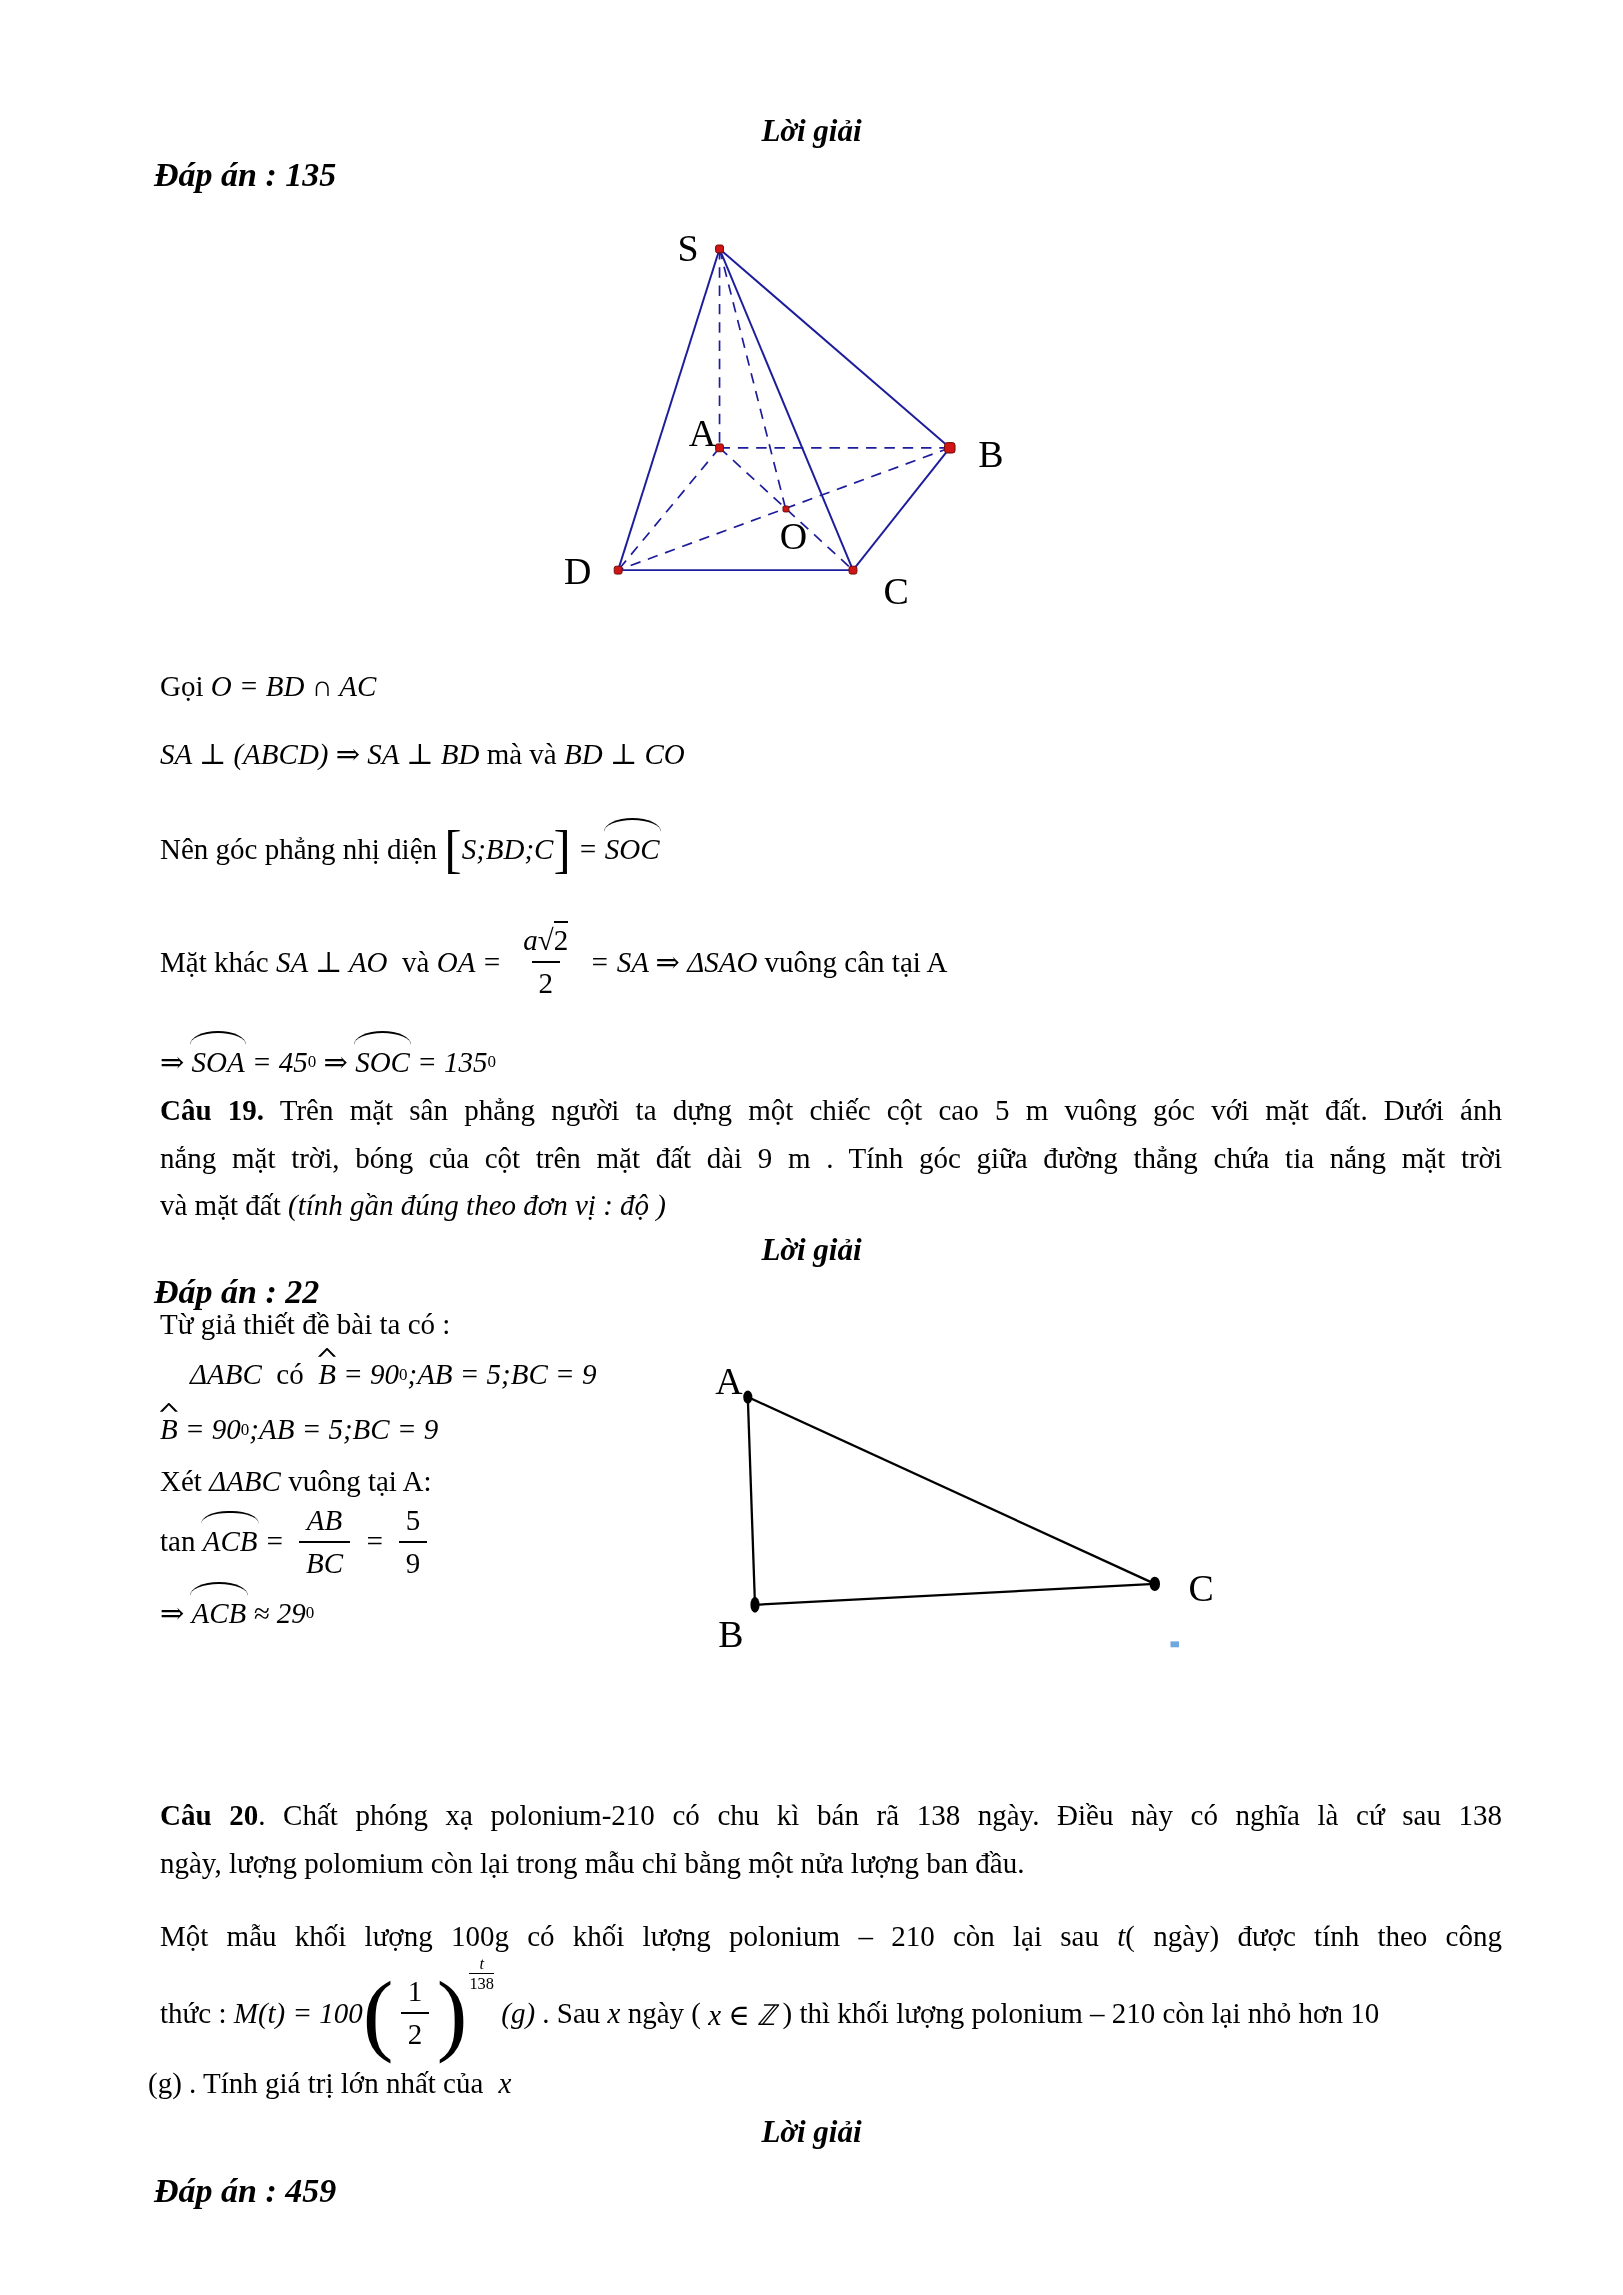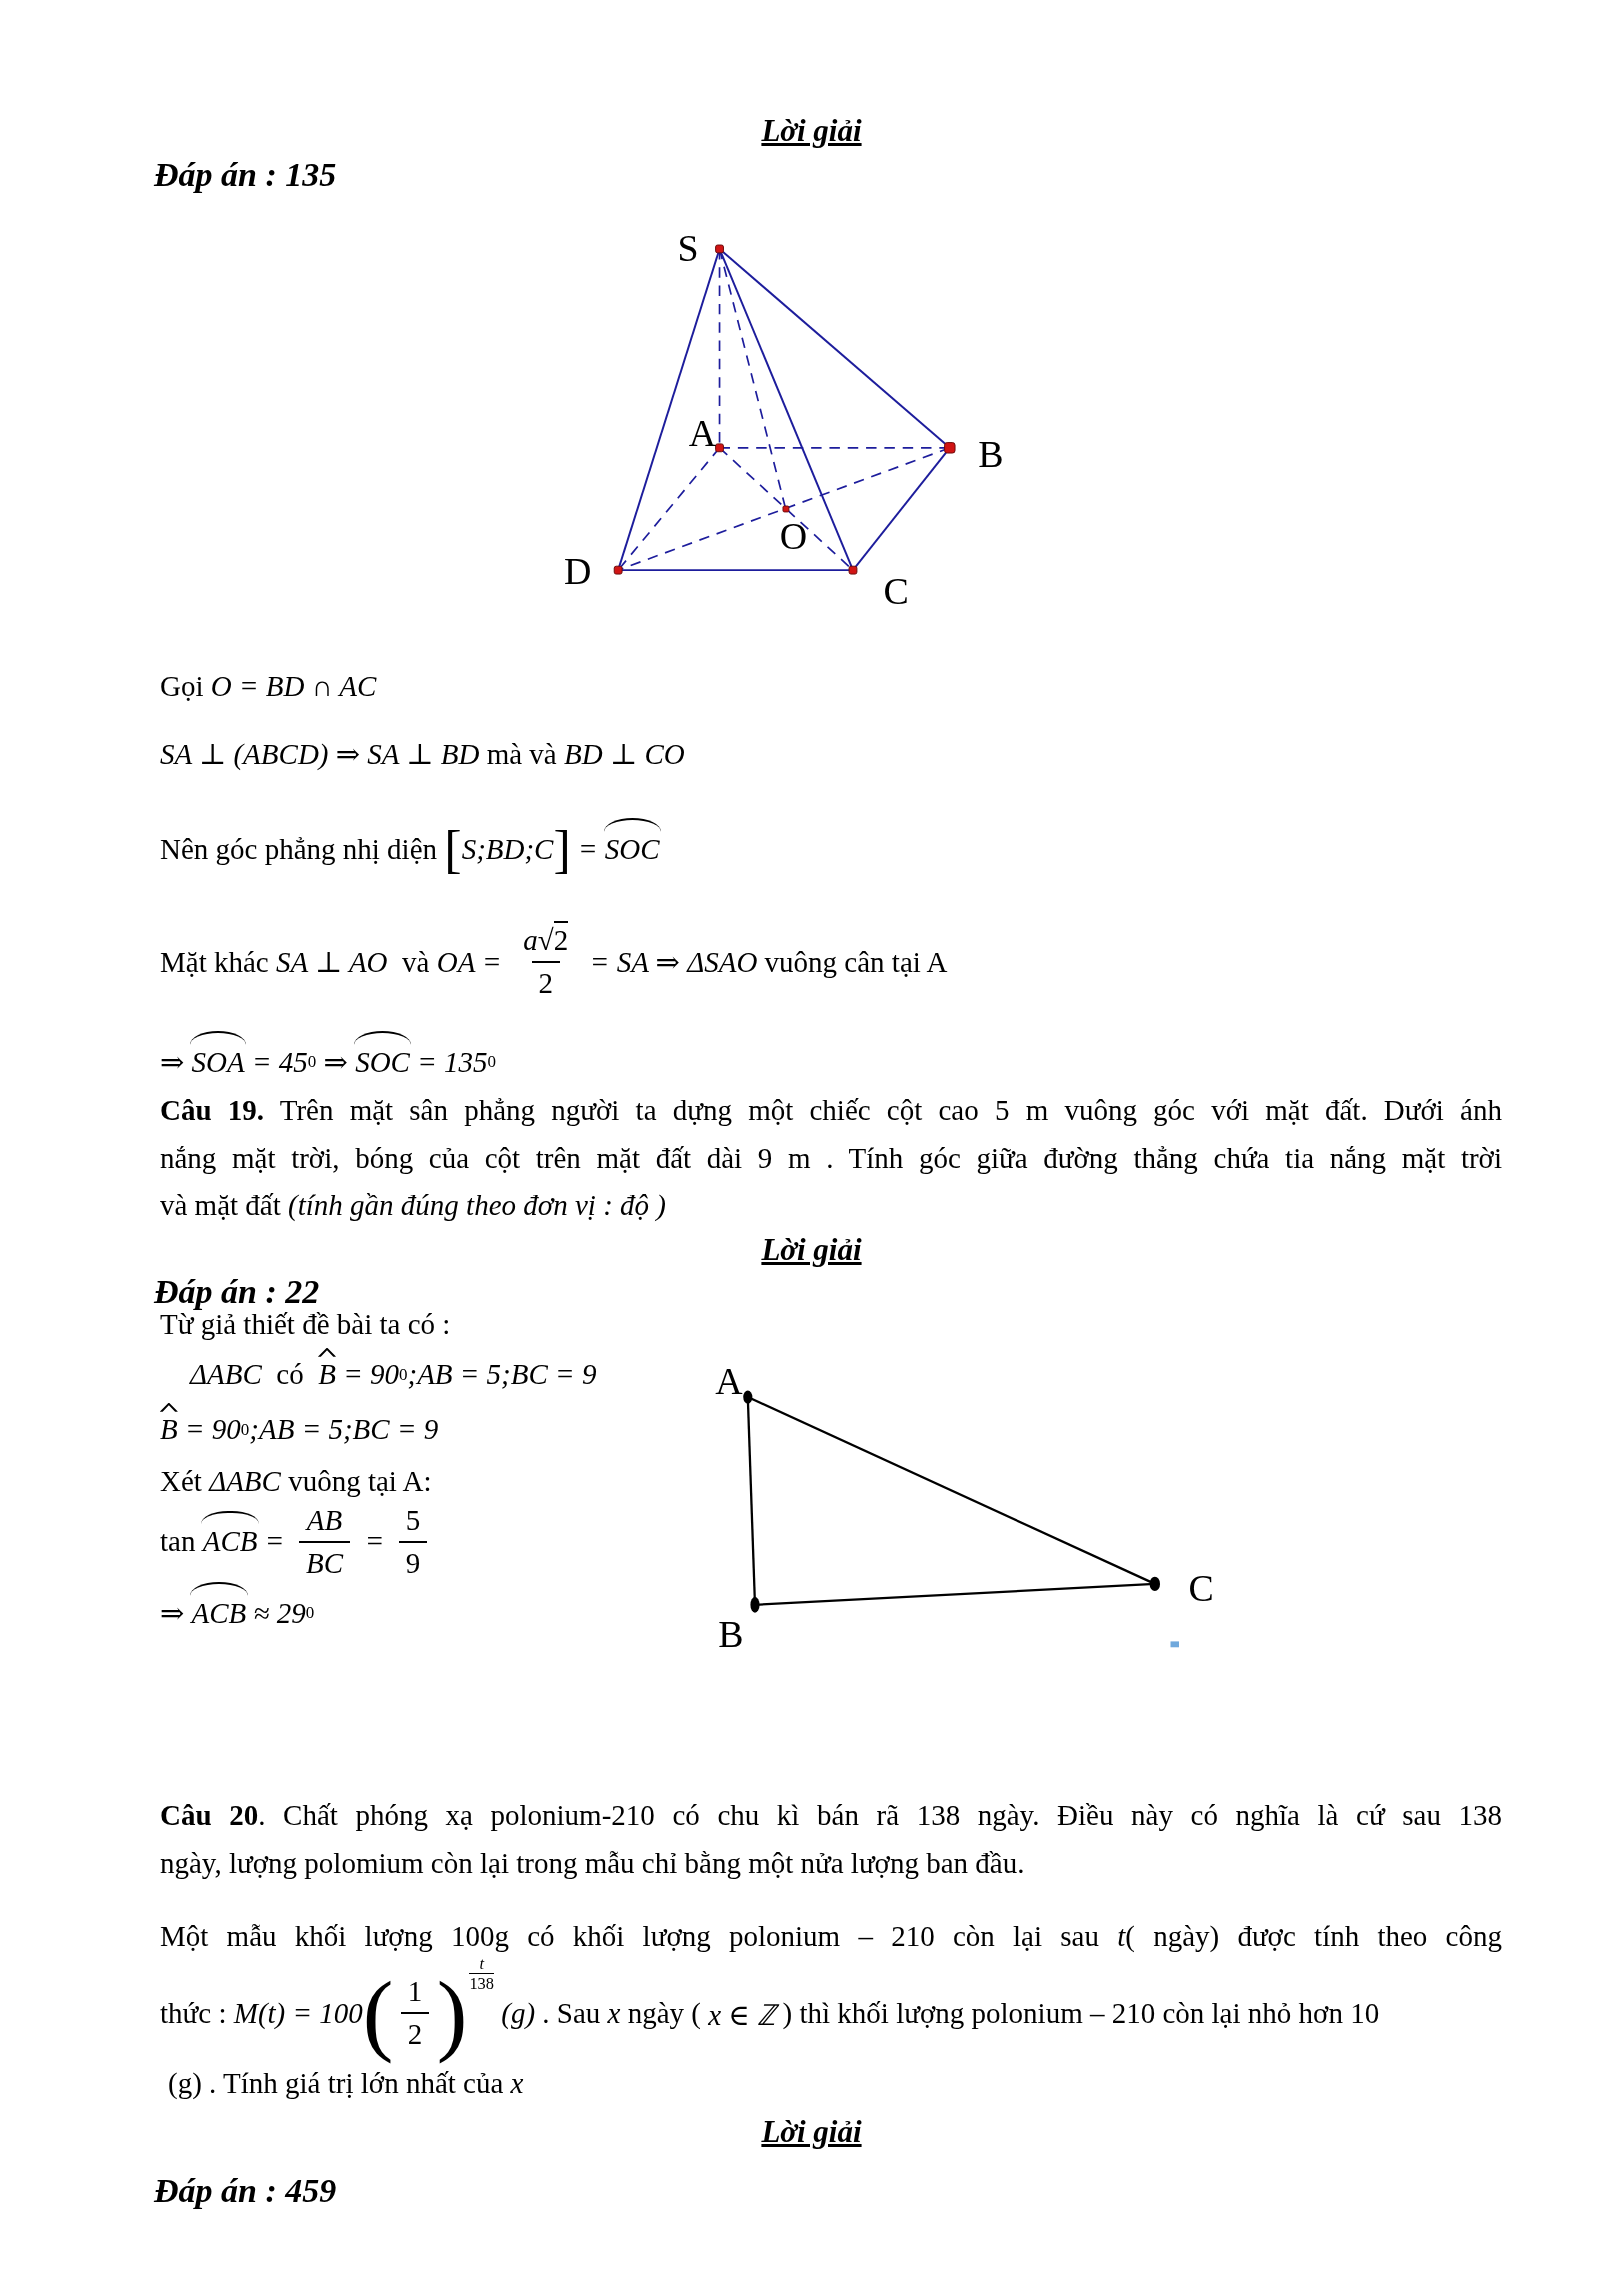--- a/index.html
+++ b/index.html
@@ -6,21 +6,21 @@
   .page{position:relative;width:1623px;height:2295px;background:#ffffff;overflow:hidden;
         color:#000;font-family:"Liberation Serif","DejaVu Serif",serif;font-size:29px;}
   .abs{position:absolute;}
   .row{position:absolute;display:flex;align-items:center;white-space:pre;}
   .m{font-style:italic;}
   .up{font-style:normal;}
   .b{font-weight:bold;}
   .bi{font-weight:bold;font-style:italic;}
   .t48{font-size:31px;}
   .t46{font-size:34px;}
-  .center{left:0;width:1623px;text-align:center;text-decoration:underline;}
+  .center{left:0;width:1623px;text-align:center;}
   .para{position:absolute;left:160px;width:1342px;}
   .just{text-align:justify;text-align-last:justify;}
   sup.sup{font-size:17px;vertical-align:super;line-height:0;font-style:normal;}
   .frac{display:inline-flex;flex-direction:column;align-items:center;line-height:1.05;margin:0 7.9px;font-style:italic;}
   .frac .num{padding:0 6.5px 5.2px;white-space:pre;}
   .frac .den{border-top:2px solid #000;padding:5.2px 6.5px 0;white-space:pre;}
   .radsign{font-style:normal;}
   .radicand{border-top:2px solid #000;padding-top:1.3px;}
   .arcwrap{position:relative;display:inline-block;font-style:italic;}
   .arcline{position:absolute;left:-1.3px;right:-1.3px;top:-14.4px;height:11.8px;
@@ -225,21 +225,21 @@
       <span class="den">138</span>
     </span>
     <span class="m"> (g)</span>
     <span class="up"> . Sau </span>
     <span class="m">x</span>
     <span class="up"> ngày ( </span>
     <span class="m">x ∈ ℤ</span>
     <span class="up"> ) thì khối lượng polonium – 210 còn lại nhỏ hơn 10</span>
   </div>
 
-  <div class="row" style="left:168px;top:2067px;">
+  <div class="row" style="left:148px;top:2067px;gap:8px;">
     <span class="up">(g) . Tính giá trị lớn nhất của </span>
     <span class="m">x</span>
   </div>
 
   <div class="abs center bi t48" style="top:2114px;">Lời giải</div>
   <div class="abs bi t46" style="left:154px;top:2172px;">Đáp án : 459</div>
 
 </div>
 
 

